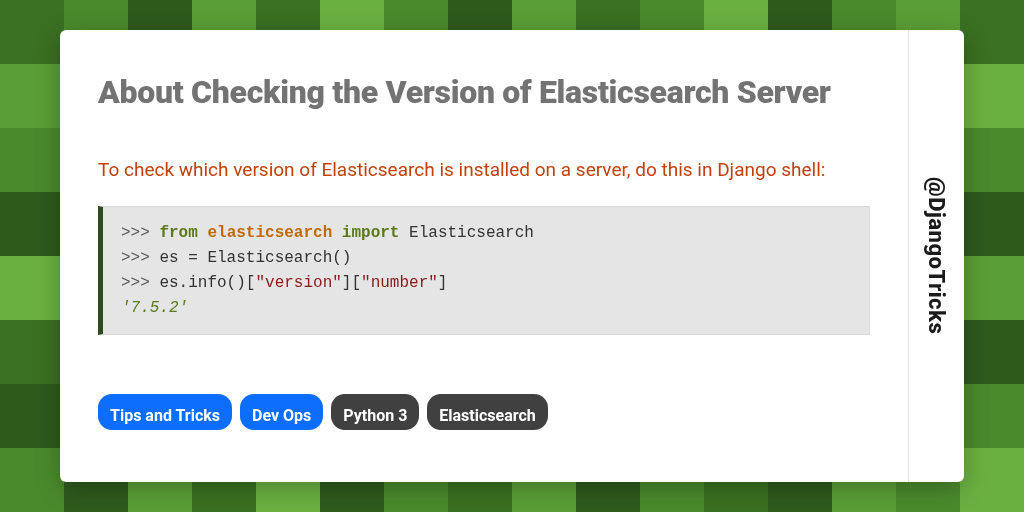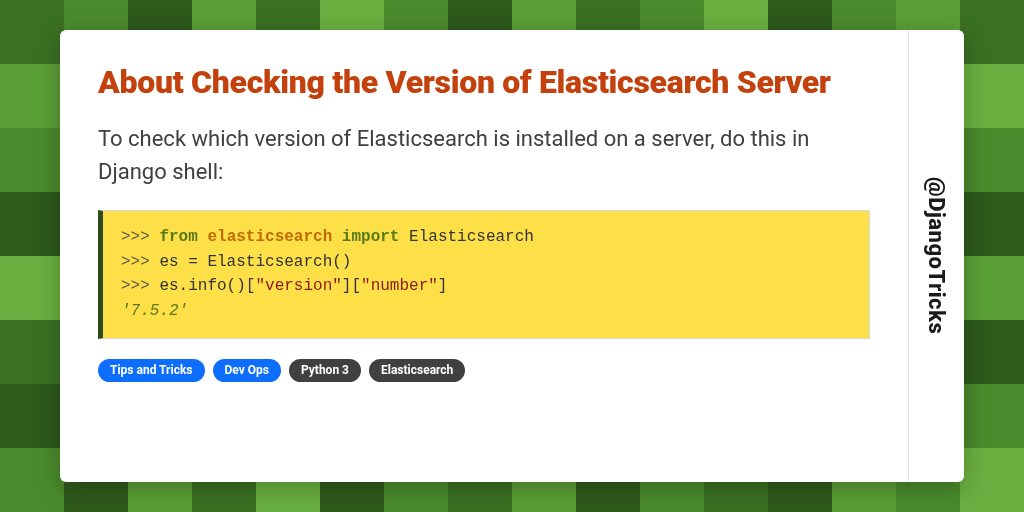--- a/index.html
+++ b/index.html
@@ -43,57 +43,60 @@
     writing-mode: vertical-rl;
     font-weight: 800;
     font-size: 22px;
     color: #1a1a1a;
     letter-spacing: 0.5px;
   }
   .title {
     font-size: 32px;
     line-height: 1.18;
     font-weight: 900;
-    color: #c2410c;
+    color: #737373;
     letter-spacing: -0.3px;
     margin-bottom: 20px;
+    margin-top: 10px;
   }
   .desc {
-    font-size: 22px;
+    font-size: 19px;
     line-height: 1.5;
-    color: #404040;
+    color: #c2410c;
     margin-bottom: 22px;
+    margin-top: 24px;
   }
   .codeblock {
     border: 1px solid #d9d9d9;
     border-left: 5px solid #2e4a1f;
-    background: #fde047;
+    background: #e5e5e5;
     padding: 14px 18px;
     font-family: "SFMono-Regular", Consolas, "Liberation Mono", Menlo, monospace;
     font-size: 16px;
     line-height: 1.55;
     color: #333;
     white-space: pre;
     margin-bottom: 20px;
   }
   .tok-prompt { color: #555; }
   .tok-kw { color: #5a7a1a; font-weight: 700; }
   .tok-mod { color: #c06a00; font-weight: 700; }
   .tok-id { color: #333; }
   .tok-str { color: #8a1a1a; }
   .tok-out { color: #5a7a1a; font-style: italic; }
 
   .tags { display: flex; gap: 8px; flex-wrap: wrap; }
   .tag {
     display: inline-block;
-    padding: 4px 12px 5px;
+    padding: 12px 12px 5px;
     border-radius: 14px;
-    font-size: 12px;
+    font-size: 16px;
     font-weight: 700;
     color: #fff;
+    margin-top: 39px;
   }
   .tag-blue { background: #0d6efd; }
   .tag-gray { background: #404040; }
 </style>
 </head>
 <body>
 
 <div class="bg" id="bg">
     <div class="g1"></div>
     <div class="g2"></div>

